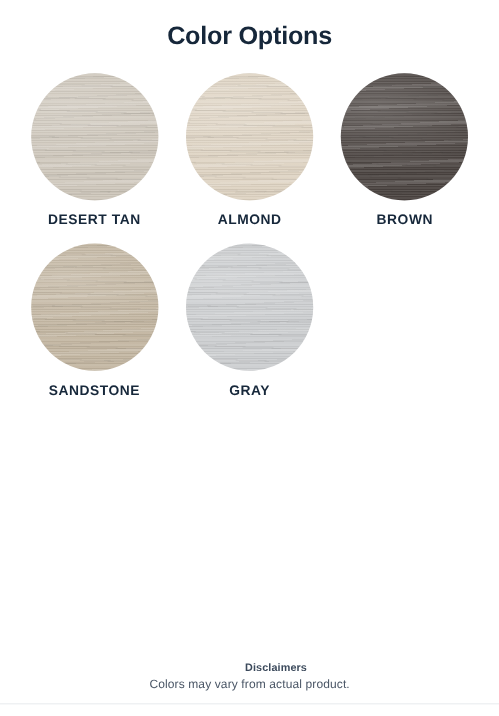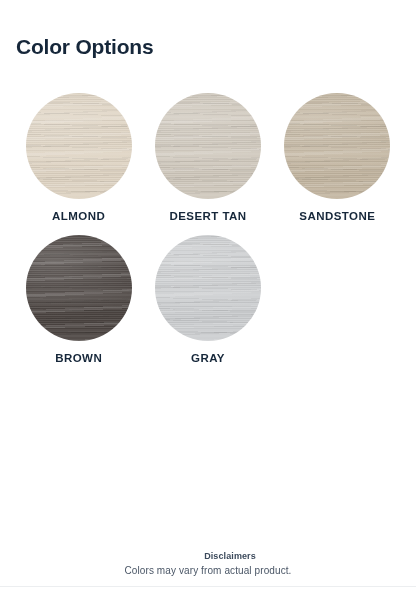--- a/index.html
+++ b/index.html
@@ -21,26 +21,26 @@
     width: 416px;
     height: 597px;
     position: relative;
     box-sizing: border-box;
     display: flex;
     flex-direction: column;
   }
 
   
   .page-title {
-    text-align: left;
+    text-align: center;
     font-size: 21px;
     font-weight: bold;
     letter-spacing: -0.2px;
     color: #16273a;
-    margin: 16px;
+    margin: 0;
     padding-top: 18px;
     line-height: 1.2;
   }
 
   
   .swatch-grid {
     margin-top: 18px;
     padding: 0 14px;
     display: flex;
     flex-wrap: wrap;
@@ -153,50 +153,50 @@
 </head>
 <body>
 
 <div class="page">
 
   <h1 class="page-title">Color Options</h1>
 
   <div class="swatch-grid">
 
       <div class="swatch-cell">
+        <div class="swatch-disc" style="background-color: rgb(206, 199, 187);">
+          <span class="grain-a"></span>
+          <span class="grain-b"></span>
+          <span class="grain-c"></span>
+        </div>
+        <div class="swatch-label">DESERT TAN</div>
+      </div>
+      <div class="swatch-cell">
         <div class="swatch-disc" style="background-color: rgb(222, 211, 194);">
           <span class="grain-a"></span>
           <span class="grain-b"></span>
           <span class="grain-c"></span>
         </div>
         <div class="swatch-label">ALMOND</div>
       </div>
       <div class="swatch-cell">
-        <div class="swatch-disc" style="background-color: rgb(206, 199, 187);">
-          <span class="grain-a"></span>
-          <span class="grain-b"></span>
-          <span class="grain-c"></span>
-        </div>
-        <div class="swatch-label">DESERT TAN</div>
+        <div class="swatch-disc" style="background-color: rgb(74, 67, 64);">
+          <span class="grain-a"></span>
+          <span class="grain-b"></span>
+          <span class="grain-c"></span>
+        </div>
+        <div class="swatch-label">BROWN</div>
       </div>
       <div class="swatch-cell">
         <div class="swatch-disc" style="background-color: rgb(194, 181, 160);">
           <span class="grain-a"></span>
           <span class="grain-b"></span>
           <span class="grain-c"></span>
         </div>
         <div class="swatch-label">SANDSTONE</div>
-      </div>
-      <div class="swatch-cell">
-        <div class="swatch-disc" style="background-color: rgb(74, 67, 64);">
-          <span class="grain-a"></span>
-          <span class="grain-b"></span>
-          <span class="grain-c"></span>
-        </div>
-        <div class="swatch-label">BROWN</div>
       </div>
       <div class="swatch-cell">
         <div class="swatch-disc" style="background-color: rgb(203, 205, 207);">
           <span class="grain-a"></span>
           <span class="grain-b"></span>
           <span class="grain-c"></span>
         </div>
         <div class="swatch-label">GRAY</div>
       </div>
     </div>

